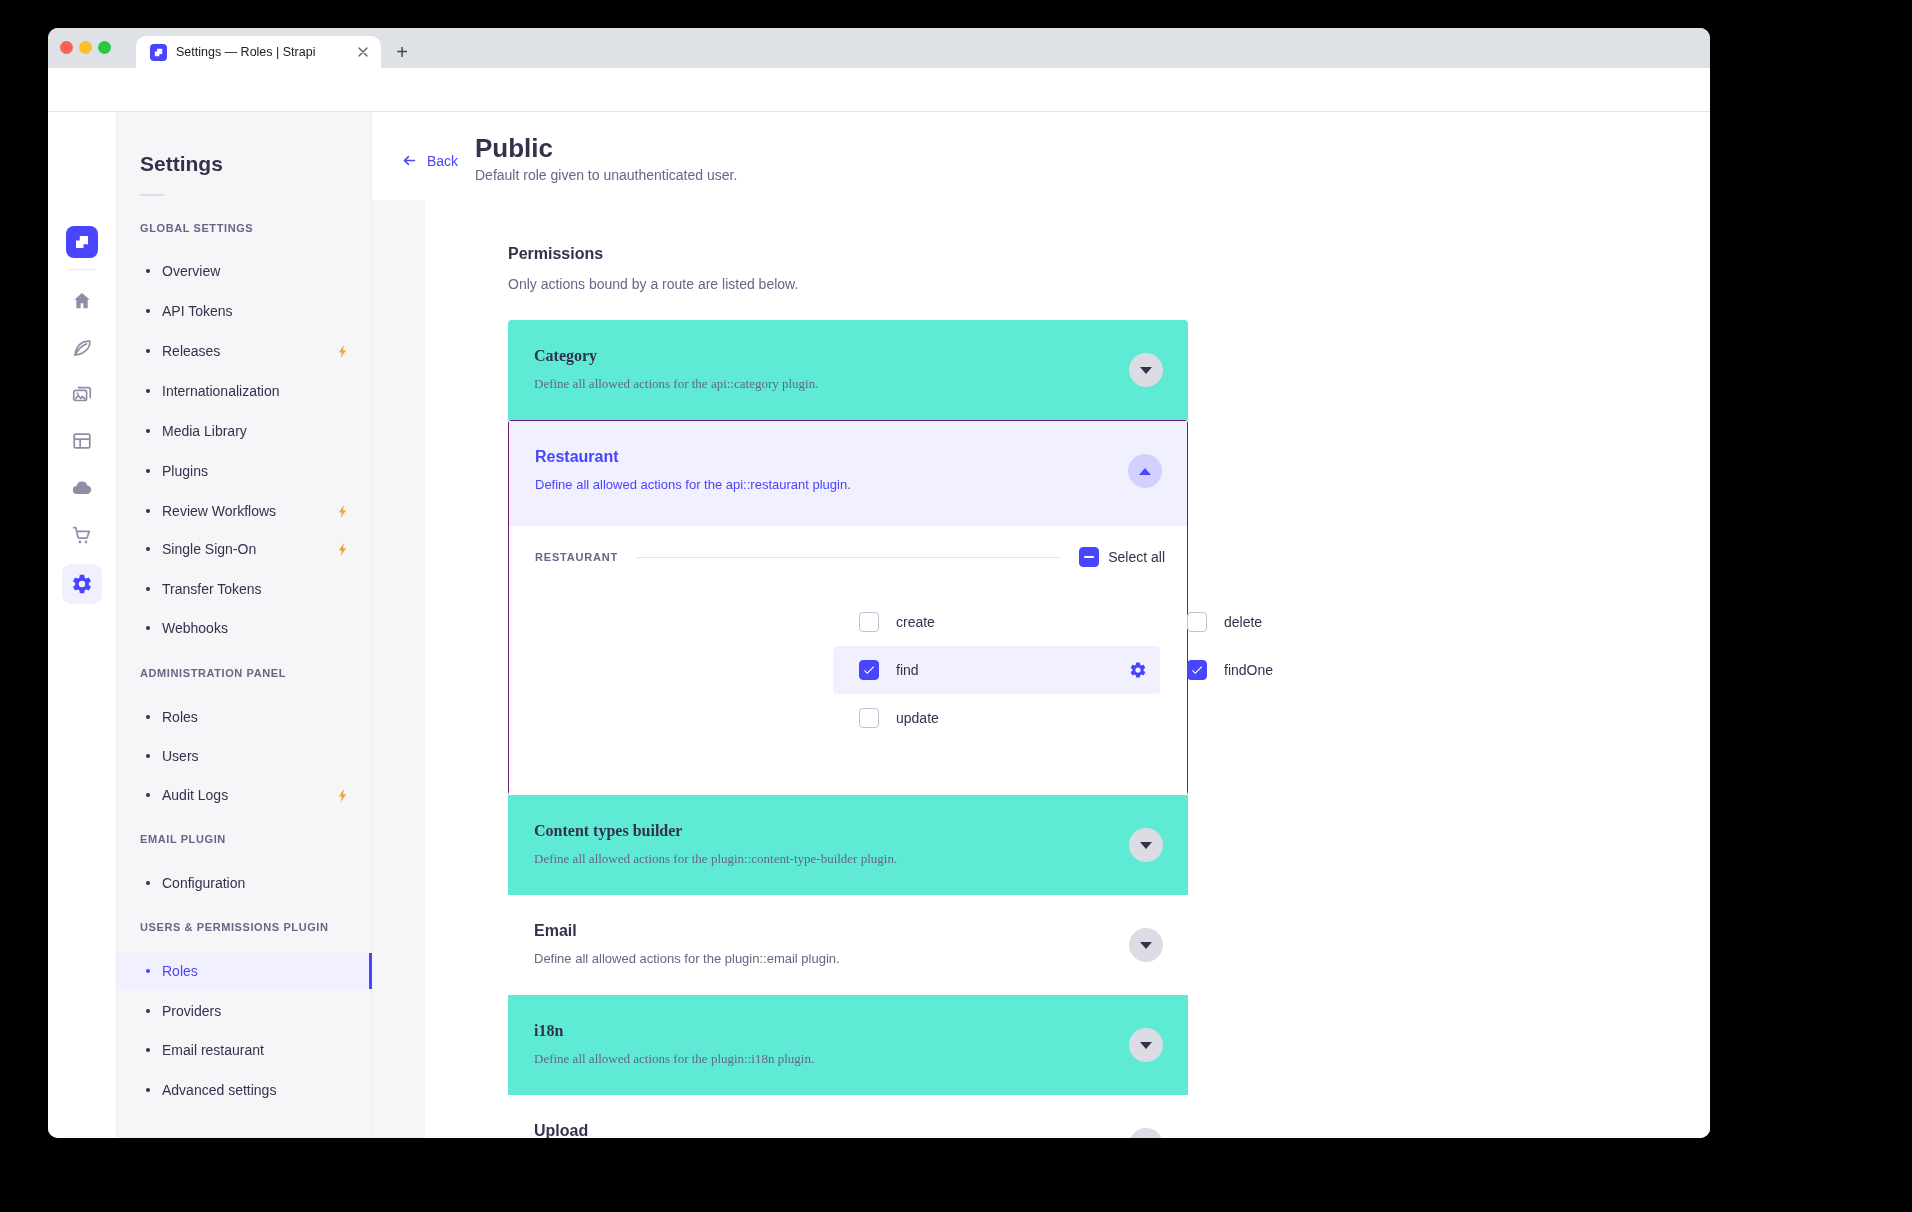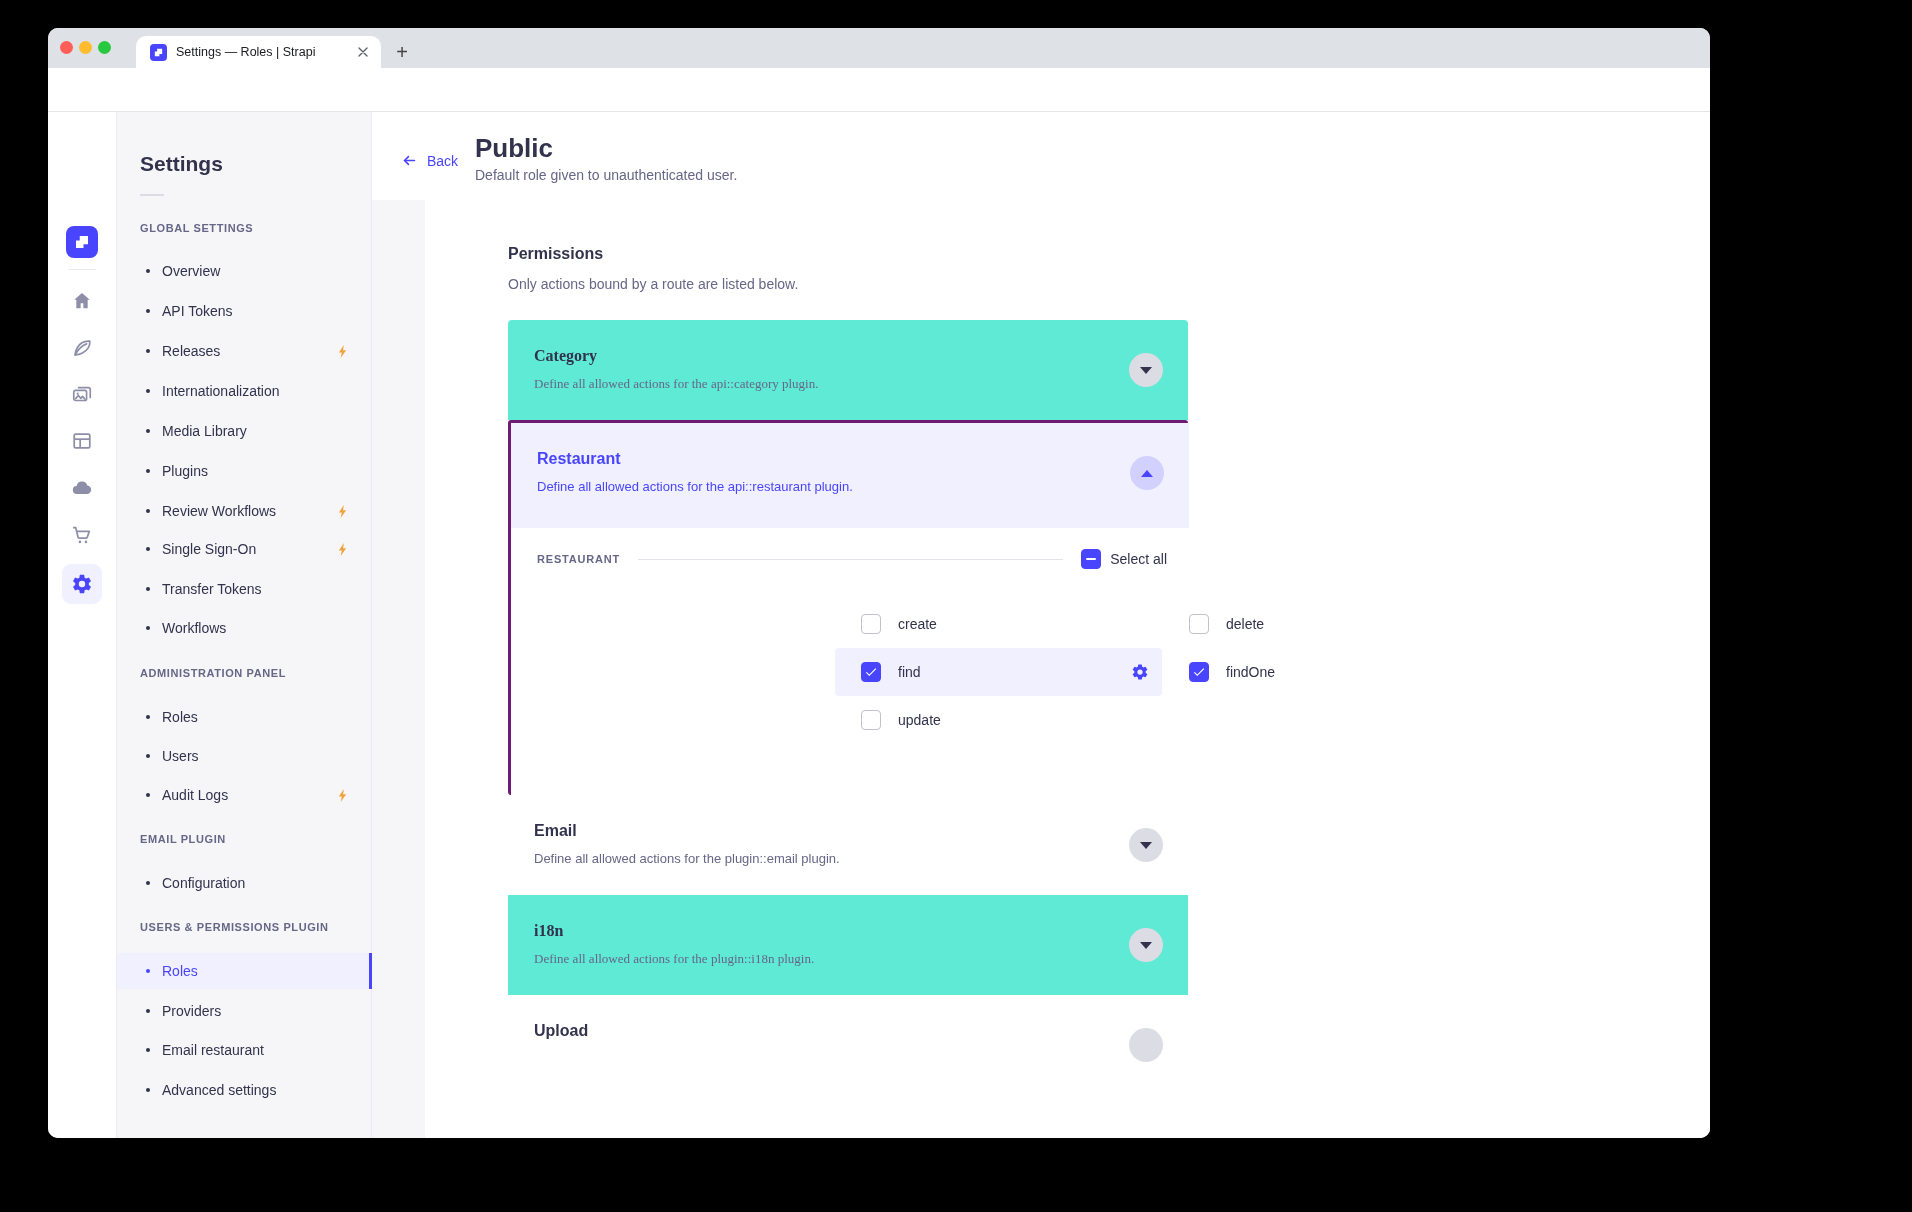--- a/index.html
+++ b/index.html
@@ -75,21 +75,21 @@
   .acc-item { position:relative; width:680px; height:100px; }
   .acc-item.gray { background:#5eead4;font-family:Liberation Serif, serif; }
   .acc-item.first { border-radius:4px 4px 0 0; }
   .acc-title { position:absolute; left:26px; top:27px; font-size:16px; font-weight:bold; color:#32324d; }
   .acc-desc { position:absolute; left:26px; top:56px; font-size:13px; color:#666687; }
   .chev-btn { position:absolute; right:25px; top:33px; width:34px; height:34px; border-radius:50%; background:#dcdce4;
               display:flex; align-items:center; justify-content:center; }
   .caret-down { width:0; height:0; border-left:6px solid transparent; border-right:6px solid transparent; border-top:7px solid #32324d; }
   .caret-up { width:0; height:0; border-left:6px solid transparent; border-right:6px solid transparent; border-bottom:7px solid #4945ff; }
 
-  .acc-restaurant { position:relative; width:680px; height:375px; border:3px solid #701a75; border-radius:3px; background:#fff; }
+  .acc-restaurant { position:relative; width:680px; height:375px; border:1px solid #701a75; border-radius:3px; background:#fff; }
   .rest-head { position:absolute; left:0; top:0; width:678px; height:105px; background:#f0f0ff; }
   .rest-head .acc-title { color:#4945ff; }
   .rest-head .acc-desc { color:#4945ff; }
   .rest-head .chev-btn { background:#d2d1fe; }
   .rest-body { position:absolute; left:0; top:105px; width:678px; height:269px; background:#fff; }
   .selrow { position:absolute; left:26px; top:13px; width:630px; height:36px; display:flex; align-items:center; }
   .grp-label { font-size:11px; font-weight:bold; letter-spacing:.8px; color:#666687; flex:0 0 auto; }
   .selrow .rule { flex:1; height:1px; background:#e3e3ea; margin:0 18px; }
   .selall-label { font-size:14px; color:#32324d; margin-left:9px; }
 
@@ -309,21 +309,21 @@
         <svg class="bolt" viewBox="0 0 12 16">
             <path d="M7.5 1 2 9h3.2L4 15l6-8.5H6.6z" fill="#f0a33c"></path>
           </svg>
         </div>
       <div class="nav-item" style="top:459px">
           <span class="dot"></span>
           <span>Transfer Tokens</span>
         </div>
       <div class="nav-item" style="top:498px">
           <span class="dot"></span>
-          <span>Workflows</span>
+          <span>Webhooks</span>
         </div>
 
       <div class="sec-label" style="top:555px">ADMINISTRATION PANEL</div>
       <div class="nav-item" style="top:587px">
           <span class="dot"></span>
           <span>Roles</span>
         </div>
       <div class="nav-item" style="top:626px">
           <span class="dot"></span>
           <span>Users</span>
@@ -444,20 +444,27 @@
               </span>
               <span class="albl">findOne</span>
             </div>
             <div class="action-row" style="left:350px; top:182px">
               <span class="checkbox"></span>
               <span class="albl">update</span>
             </div>
           </div>
         </div>
 
+        <div class="acc-item gray">
+          <div class="acc-title">Content types builder</div>
+          <div class="acc-desc">Define all allowed actions for the plugin::content-type-builder plugin.</div>
+          <div class="chev-btn">
+              <span class="caret-down"></span>
+            </div>
+        </div>
 
         <div class="acc-item">
           <div class="acc-title">Email</div>
           <div class="acc-desc">Define all allowed actions for the plugin::email plugin.</div>
           <div class="chev-btn">
               <span class="caret-down"></span>
             </div>
         </div>
 
         <div class="acc-item gray">

